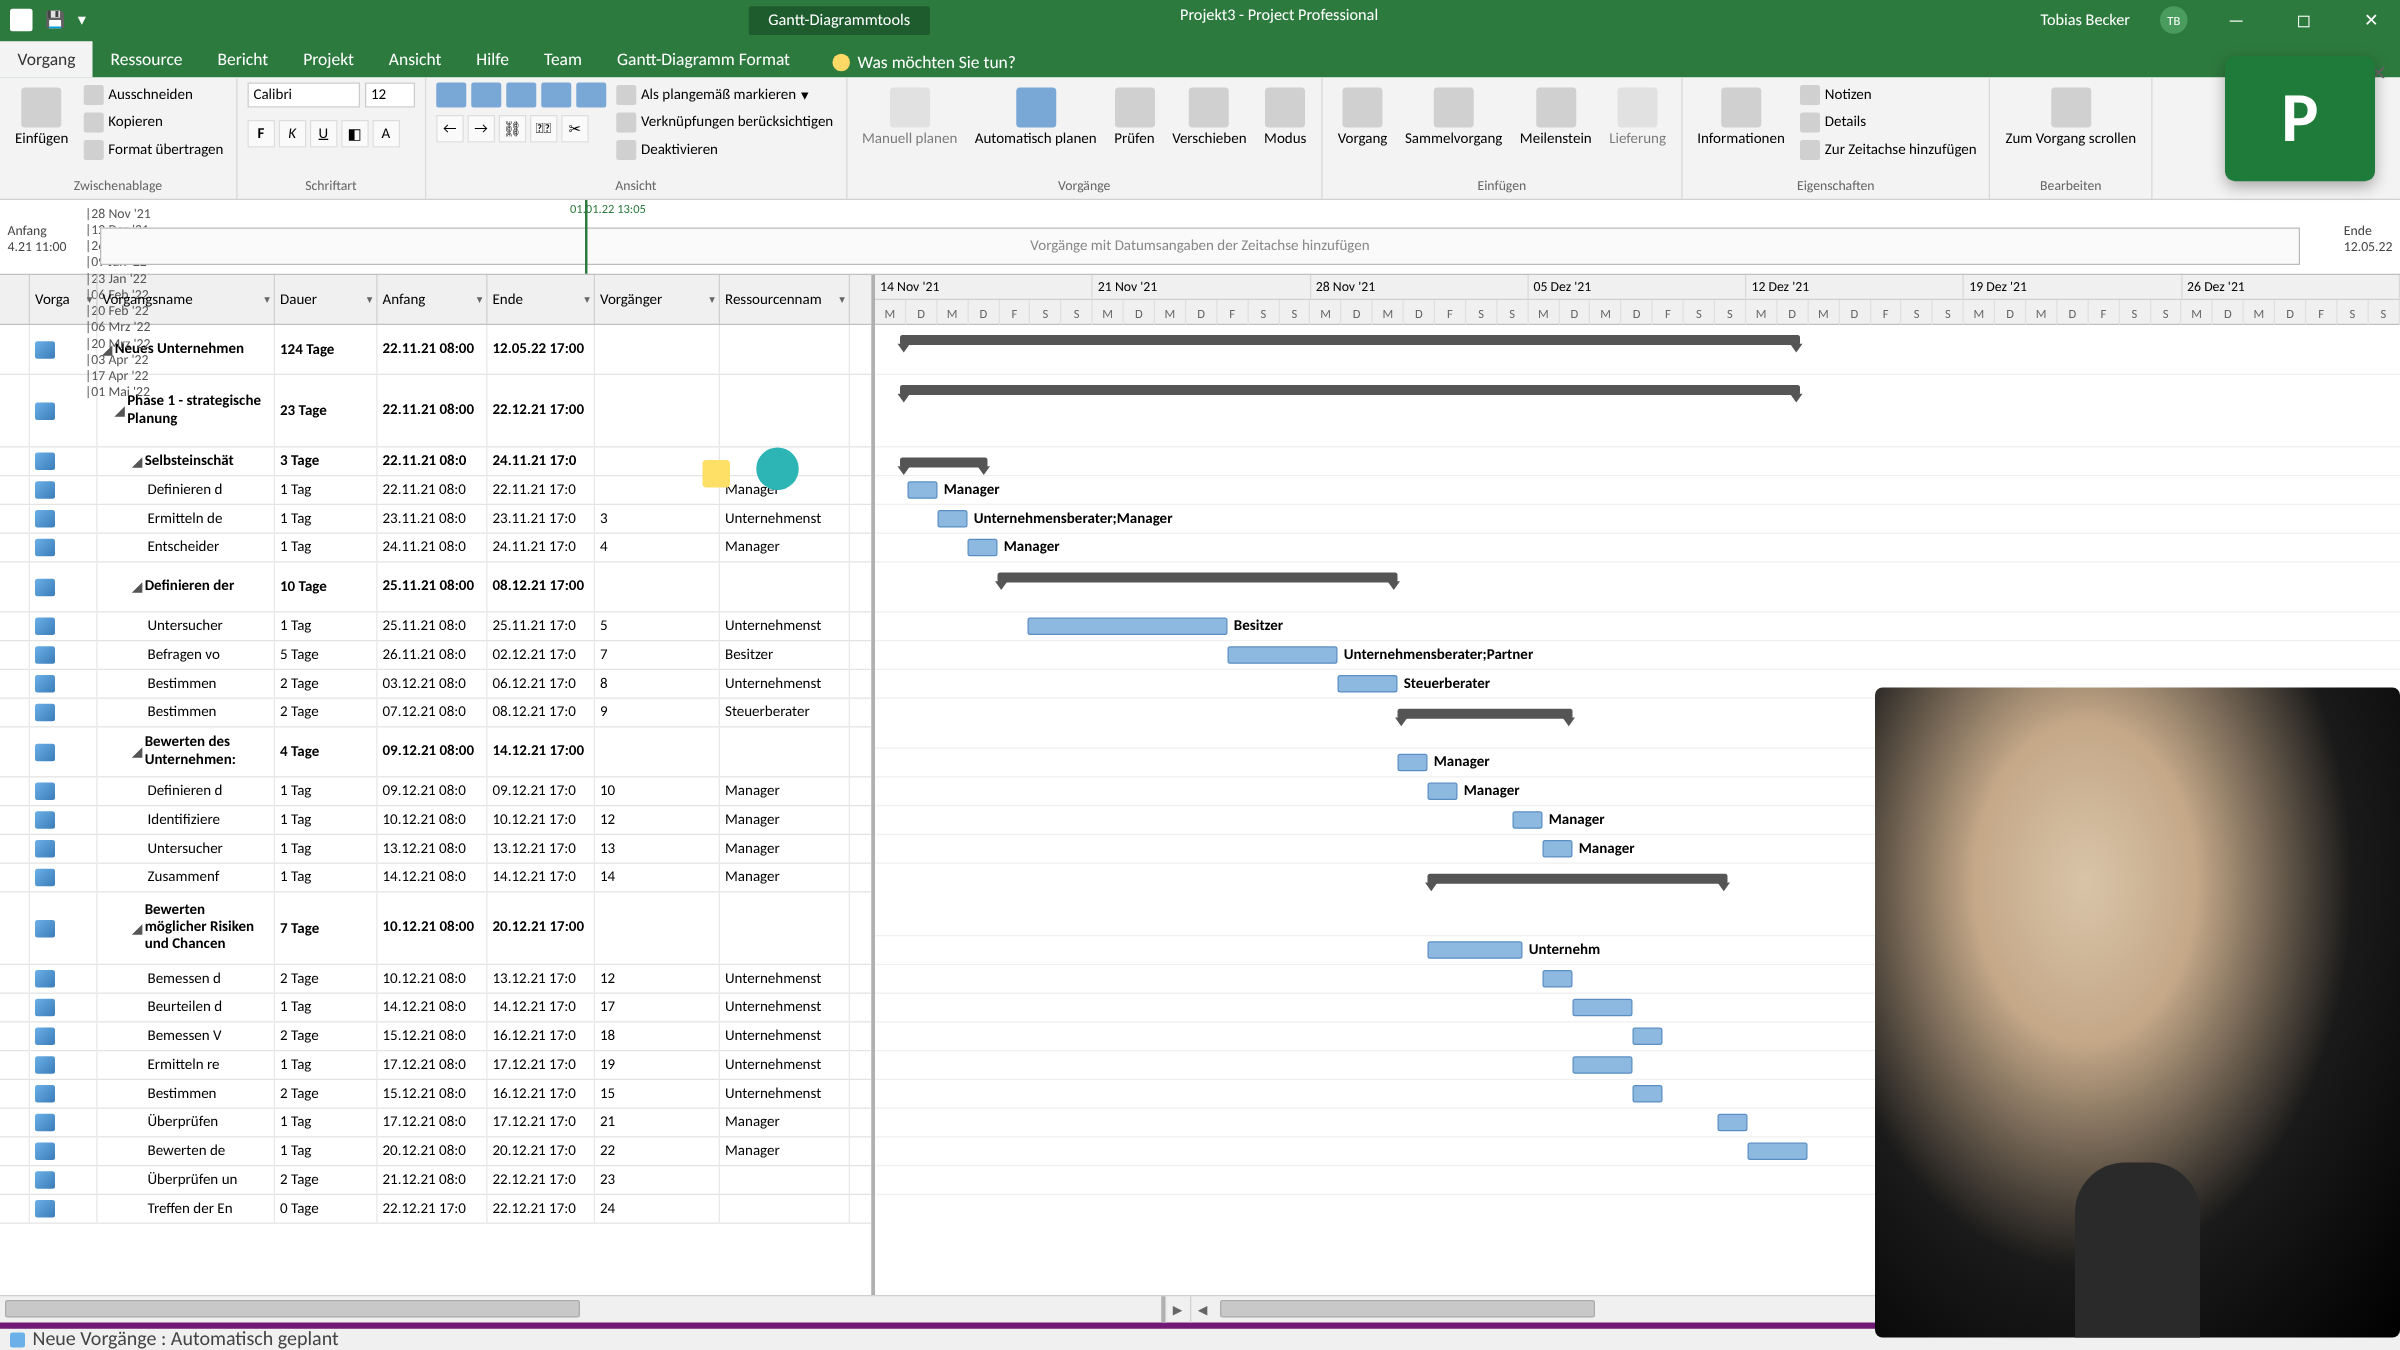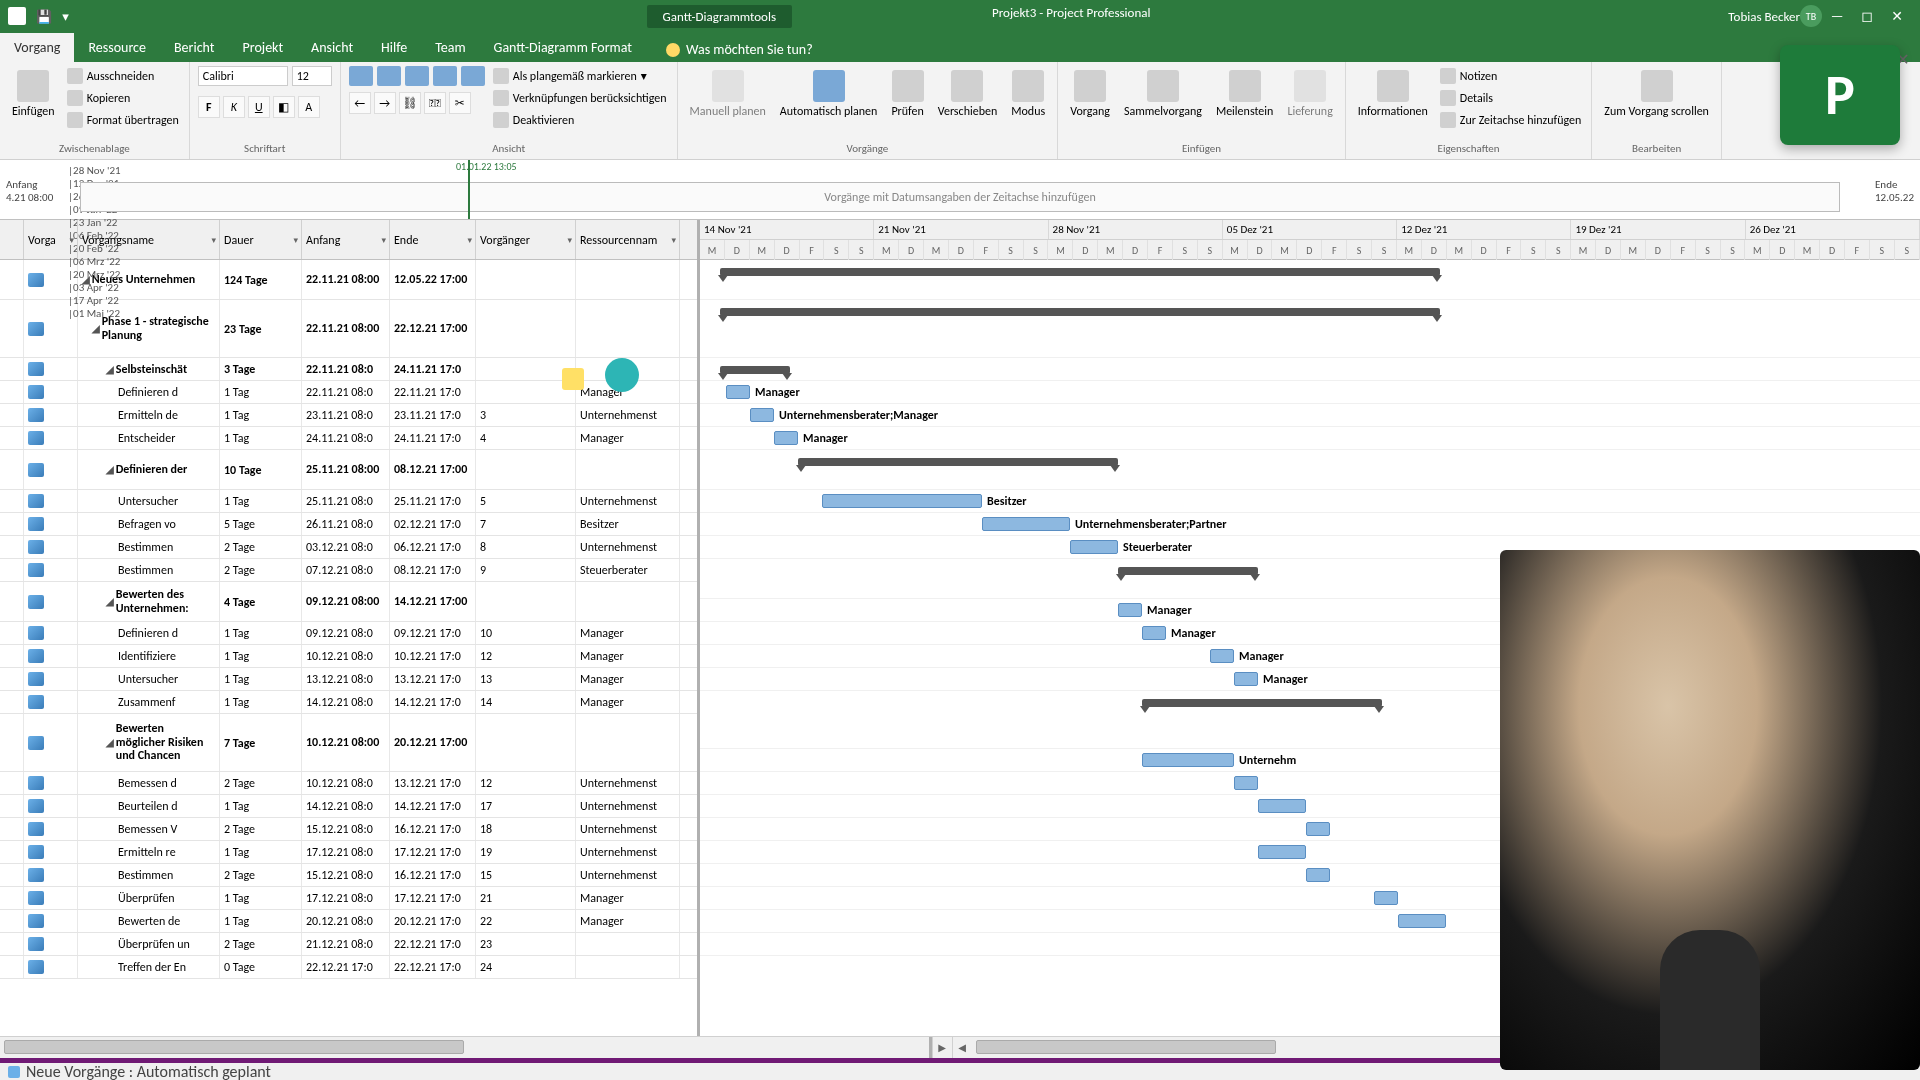--- a/index.html
+++ b/index.html
@@ -4,21 +4,21 @@
 <style>
 * { margin: 0; padding: 0; box-sizing: border-box; font-family: "Segoe UI", Calibri, sans-serif; }
 body { background: #fff; overflow: hidden; width: 1920px; height: 1080px; position: relative; }
 
 
 .titlebar { height: 32px; background: #2d7a3e; display: flex; align-items: center; color: #fff; font-size: 13px; }
 .titlebar .left { display: flex; align-items: center; gap: 10px; padding-left: 8px; }
 .titlebar .left .icon { width: 18px; height: 18px; background: #fff; border-radius: 2px; }
 .titlebar .center-group { flex: 1; display: flex; justify-content: center; gap: 200px; }
 .titlebar .tools-tab { background: #1e5c2e; padding: 4px 16px; border-radius: 2px; }
-.titlebar .right { display: flex; align-items: center; gap: 0; padding-right: 8px; }
+.titlebar .right { display: flex; align-items: center; gap: 24px; padding-right: 8px; }
 .titlebar .avatar { width: 22px; height: 22px; background: #4a9c5e; border-radius: 50%; display: flex; align-items: center; justify-content: center; font-size: 10px; }
 .titlebar .winbtn { width: 30px; height: 30px; display: flex; align-items: center; justify-content: center; font-size: 14px; cursor: pointer; }
 
 
 .ribbon-tabs { height: 30px; background: #2d7a3e; display: flex; align-items: flex-end; color: #fff; font-size: 14px; }
 .ribbon-tabs .tab { padding: 6px 14px; cursor: pointer; }
 .ribbon-tabs .tab.active { background: #f3f3f3; color: #333; }
 .ribbon-tabs .search { margin-left: 20px; display: flex; align-items: center; gap: 6px; padding: 4px 0; }
 .ribbon-tabs .search .bulb { width: 14px; height: 14px; background: #ffd966; border-radius: 50%; }
 
@@ -324,21 +324,21 @@
   </div>
 </div>
 
 <div class="plogo">
     <span>P</span>
   </div>
 
 <div class="timeline">
   <div class="tl-label-left">
     <div>Anfang</div>
-    <div>4.21 08:00</div>
+    <div>4.21 11:00</div>
   </div>
   <div class="tl-label-right">
     <div>Ende</div>
     <div>12.05.22</div>
   </div>
   <div class="tl-dates" id="tl-dates">
       <span>|28 Nov '21</span>
       <span>|12 Dez '21</span>
       <span>|26 Dez '21</span>
       <span>|09 Jan '22</span>
@@ -890,21 +890,21 @@
         </div>
         <div class="gantt-row">
           <div class="bar task" style="left: 534px; width: 24px;">
             <span class="bar-label">Manager</span>
           </div>
         </div>
         <div class="gantt-row tall3">
           <div class="bar summary-bar" style="left: 442px; width: 240px;"></div>
         </div>
         <div class="gantt-row">
-          <div class="bar task" style="left: 442px; width: 92px;">
+          <div class="bar task" style="left: 442px; width: 76px;">
             <span class="bar-label">Unternehm</span>
           </div>
         </div>
         <div class="gantt-row">
           <div class="bar task" style="left: 534px; width: 24px;"></div>
         </div>
         <div class="gantt-row">
           <div class="bar task" style="left: 558px; width: 48px;"></div>
         </div>
         <div class="gantt-row">

